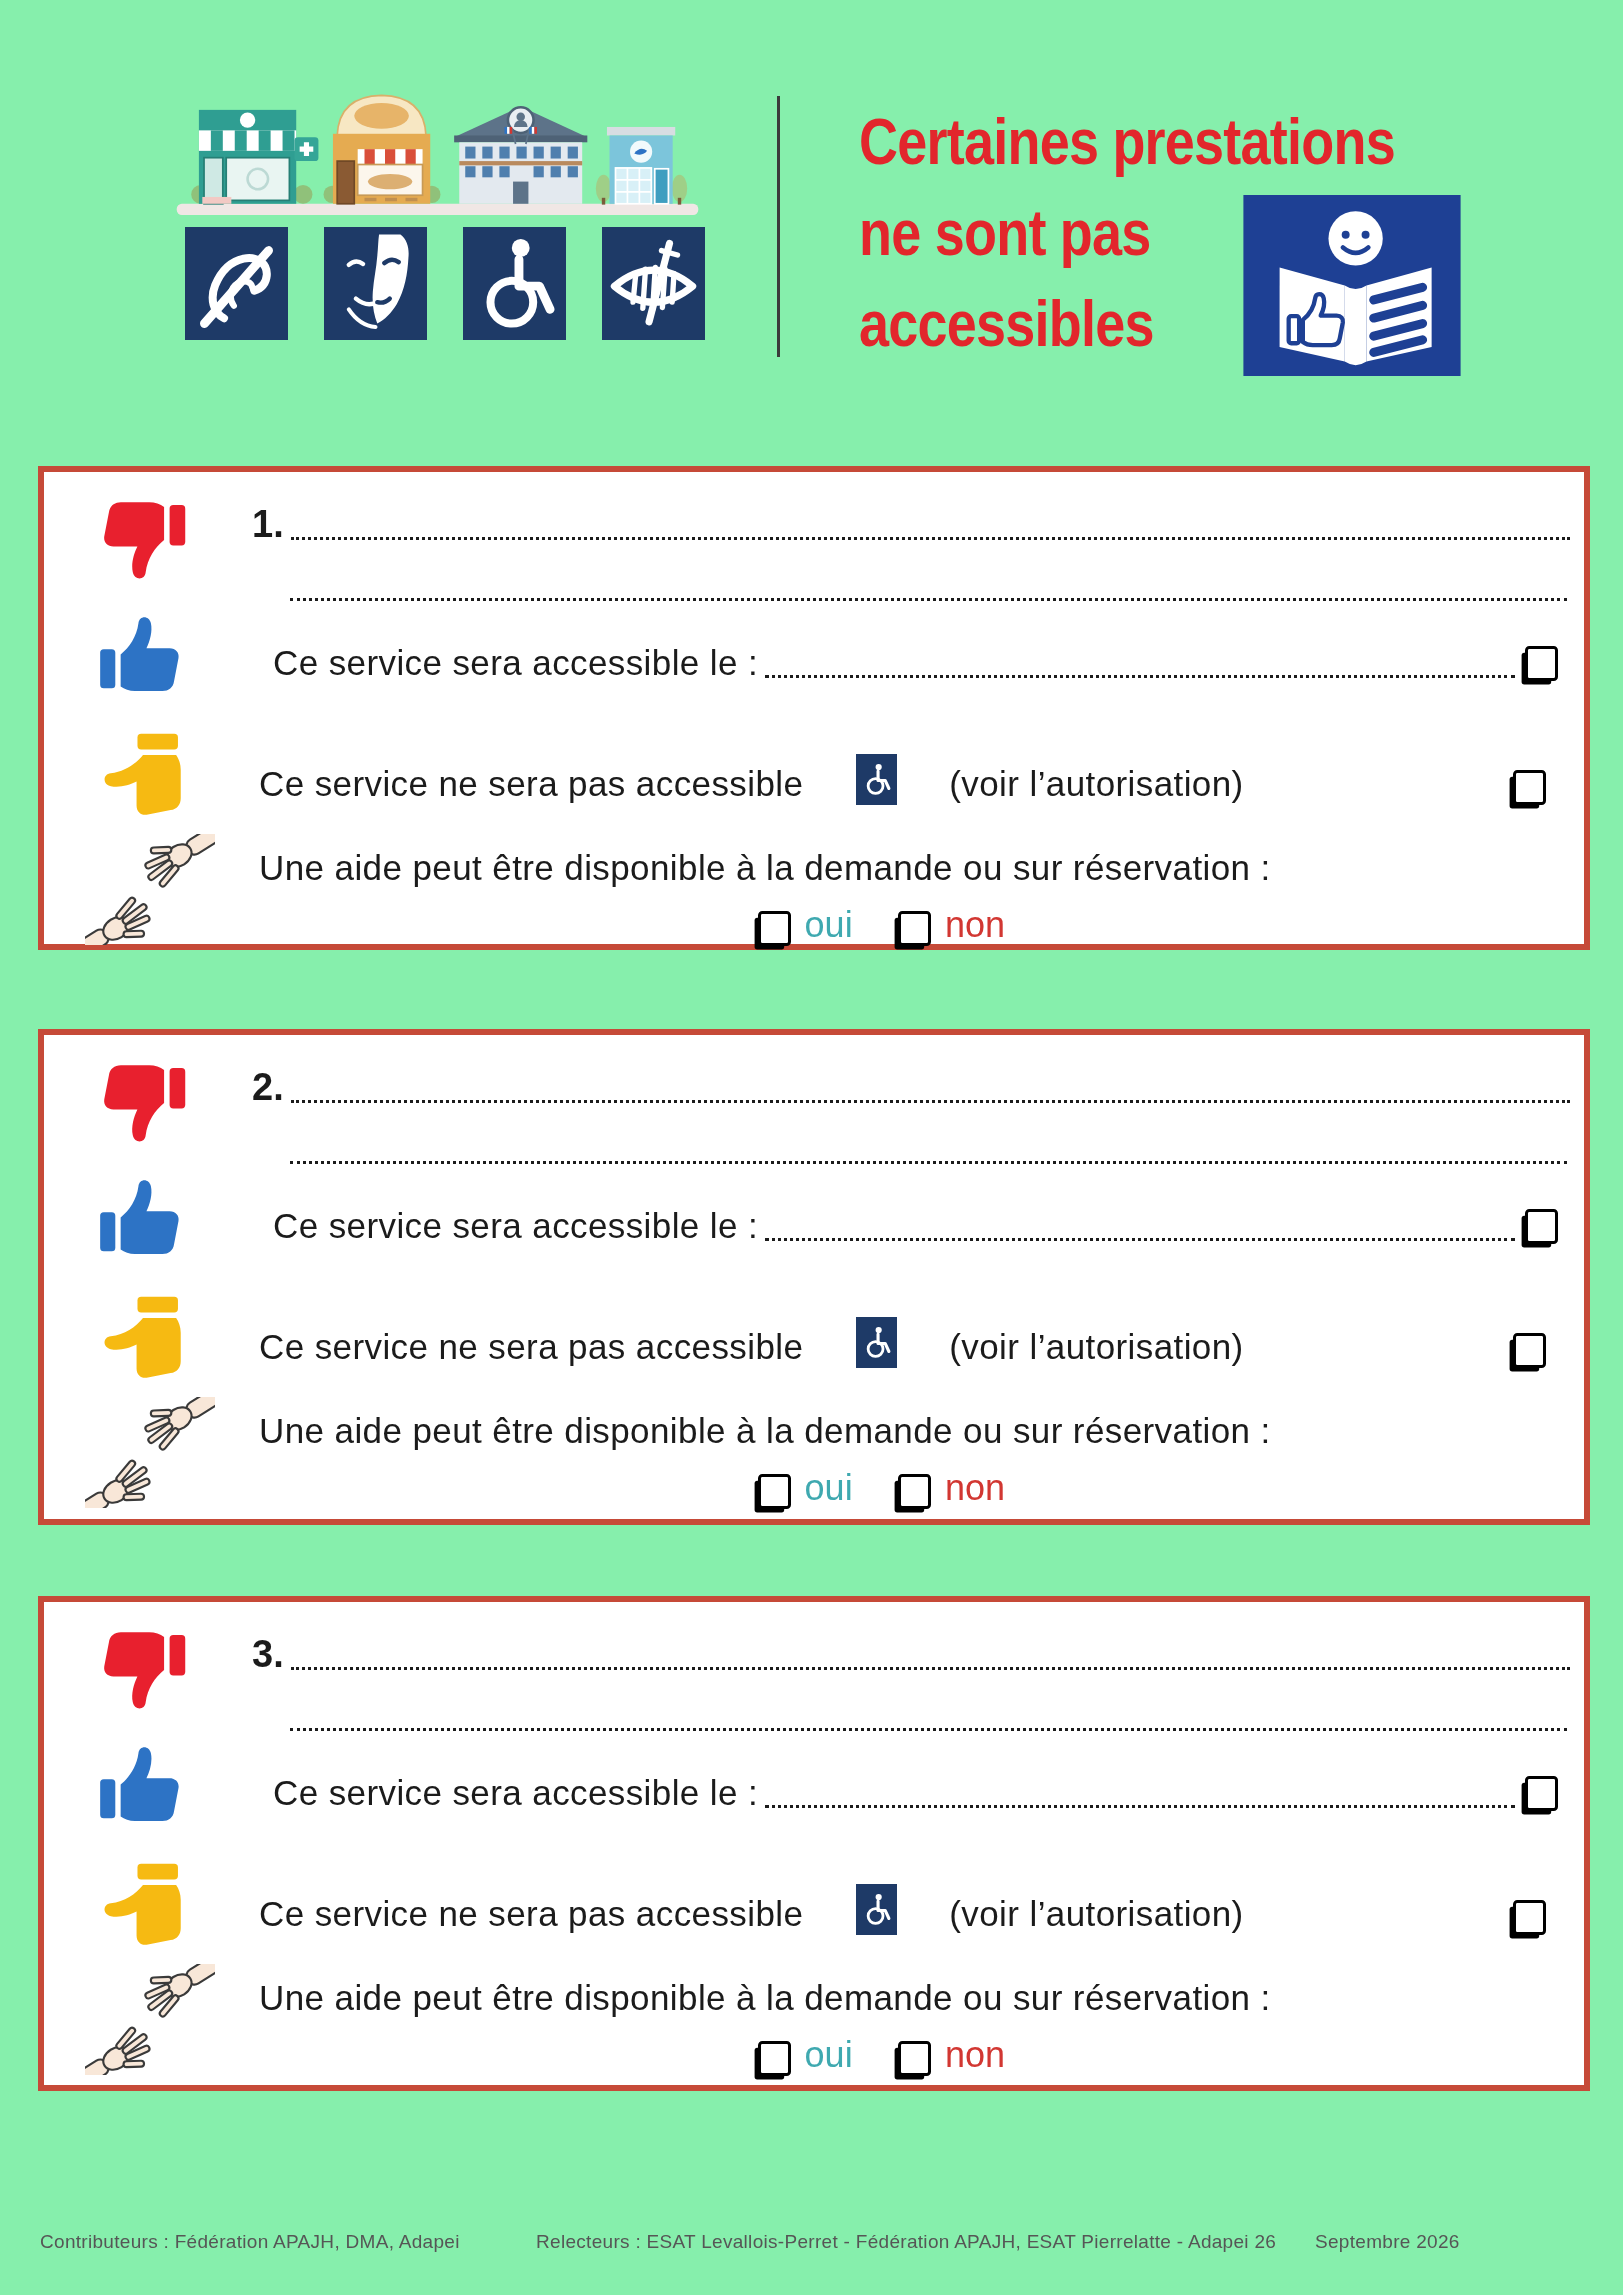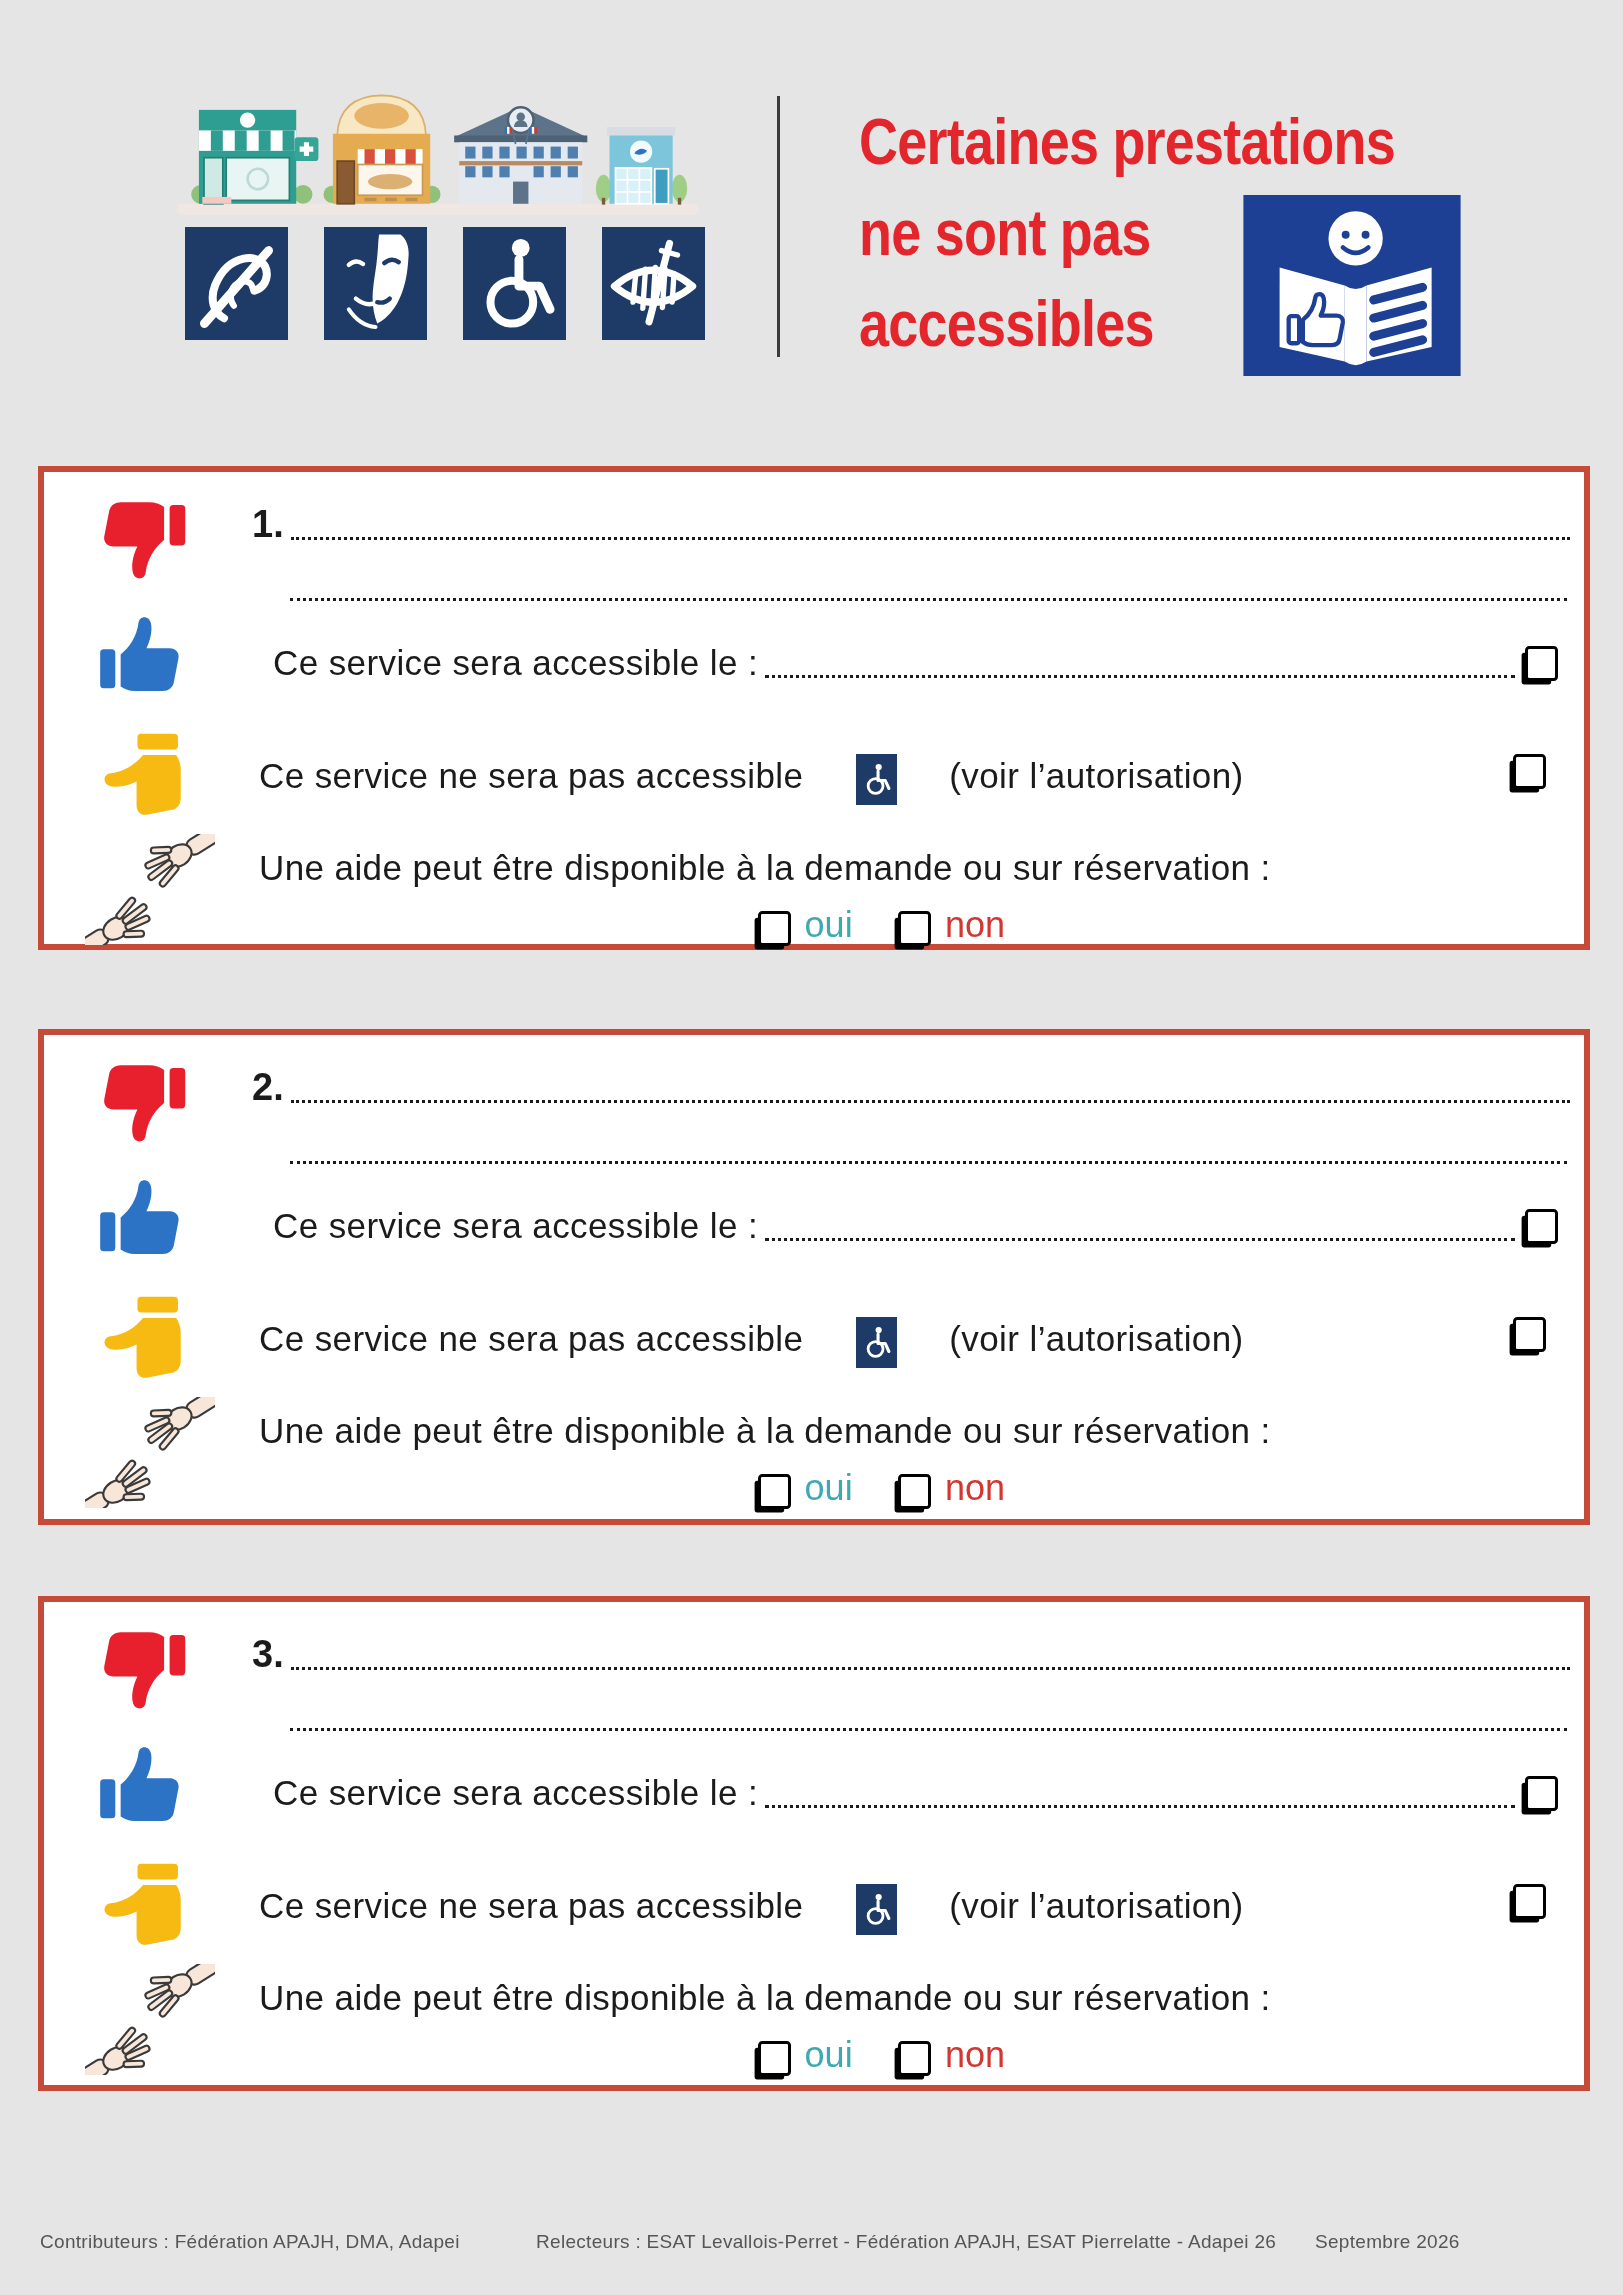--- a/index.html
+++ b/index.html
@@ -1,17 +1,17 @@
 <!DOCTYPE html>
 <html style="font-size:13.7px"><head>
 <meta charset="utf-8">
 <style>
   html,body{margin:0;padding:0;background:#ffffff;}
   .page{
-    position:relative;width:1623px;height:2295px;background:#e5e5e5;
+    position:relative;width:1623px;height:2295px;background:#86efac;
     font-family:"Liberation Sans","DejaVu Sans",sans-serif;color:#1b1b1b;overflow:hidden;
   }
   
   .buildings{position:absolute;left:175px;top:84px;width:525px;height:132px;}
   .pictos{position:absolute;left:185px;top:227px;width:520px;height:113px;display:flex;justify-content:space-between;}
   .picto{width:103px;height:113px;background:#1e3a67;display:flex;align-items:center;justify-content:center;}
   .picto svg{width:89px;height:99px;}
   .divider{position:absolute;left:777px;top:96px;width:2.6px;height:261px;background:#3b3b3b;}
   .title{position:absolute;left:859px;top:96px;width:769px;transform:scaleX(0.83);transform-origin:left top;}
   .title div{font-size:65px;line-height:91px;font-weight:700;color:#e2262c;letter-spacing:-0.9px;white-space:nowrap;}
@@ -25,21 +25,21 @@
   .icon-td{left:50px;top:22px;width:96px;height:92px;}
   .icon-tu{left:50px;top:138px;width:96px;height:89px;}
   .icon-hy{left:53px;top:253px;width:92px;height:104px;}
   .icon-hh{left:41px;top:362px;width:130px;height:111px;}
   .row{position:absolute;display:flex;}
   .rownum{left:208px;top:31px;right:13.7px;align-items:flex-end;}
   .num{font-size:38px;font-weight:700;line-height:43px;}
   .leader{flex:1;border-bottom:3.4px dotted #1b1b1b;margin:0 0 6px 6.8px;}
   .dotline{position:absolute;left:246px;right:17px;top:126px;border-bottom:3.4px dotted #1b1b1b;}
   .row2{left:229px;top:169px;right:26px;align-items:flex-end;}
-  .row3{left:215px;top:282px;right:38px;align-items:flex-start;gap:44px;}
+  .row3{left:215px;top:282px;right:38px;align-items:flex-end;gap:44px;}
   .row4{left:215px;top:374px;right:26px;}
   .row5{left:0;right:0;top:432px;justify-content:center;align-items:flex-end;padding-left:135px;gap:13.7px;}
   .lbl{font-size:35px;line-height:43px;letter-spacing:0.4px;white-space:nowrap;}
   .spacer{flex:1;}
   .checkbox{
     width:27px;height:29px;border:3.4px solid #000;border-radius:4.3px;background:#fff;
     box-shadow:-5.1px 5.1px 0 -1.7px #000;display:inline-block;flex:0 0 auto;
   }
   .row2 .checkbox{margin:0 0 3.4px 10.3px;}
   .row3 .checkbox{margin-left:10.3px;}

